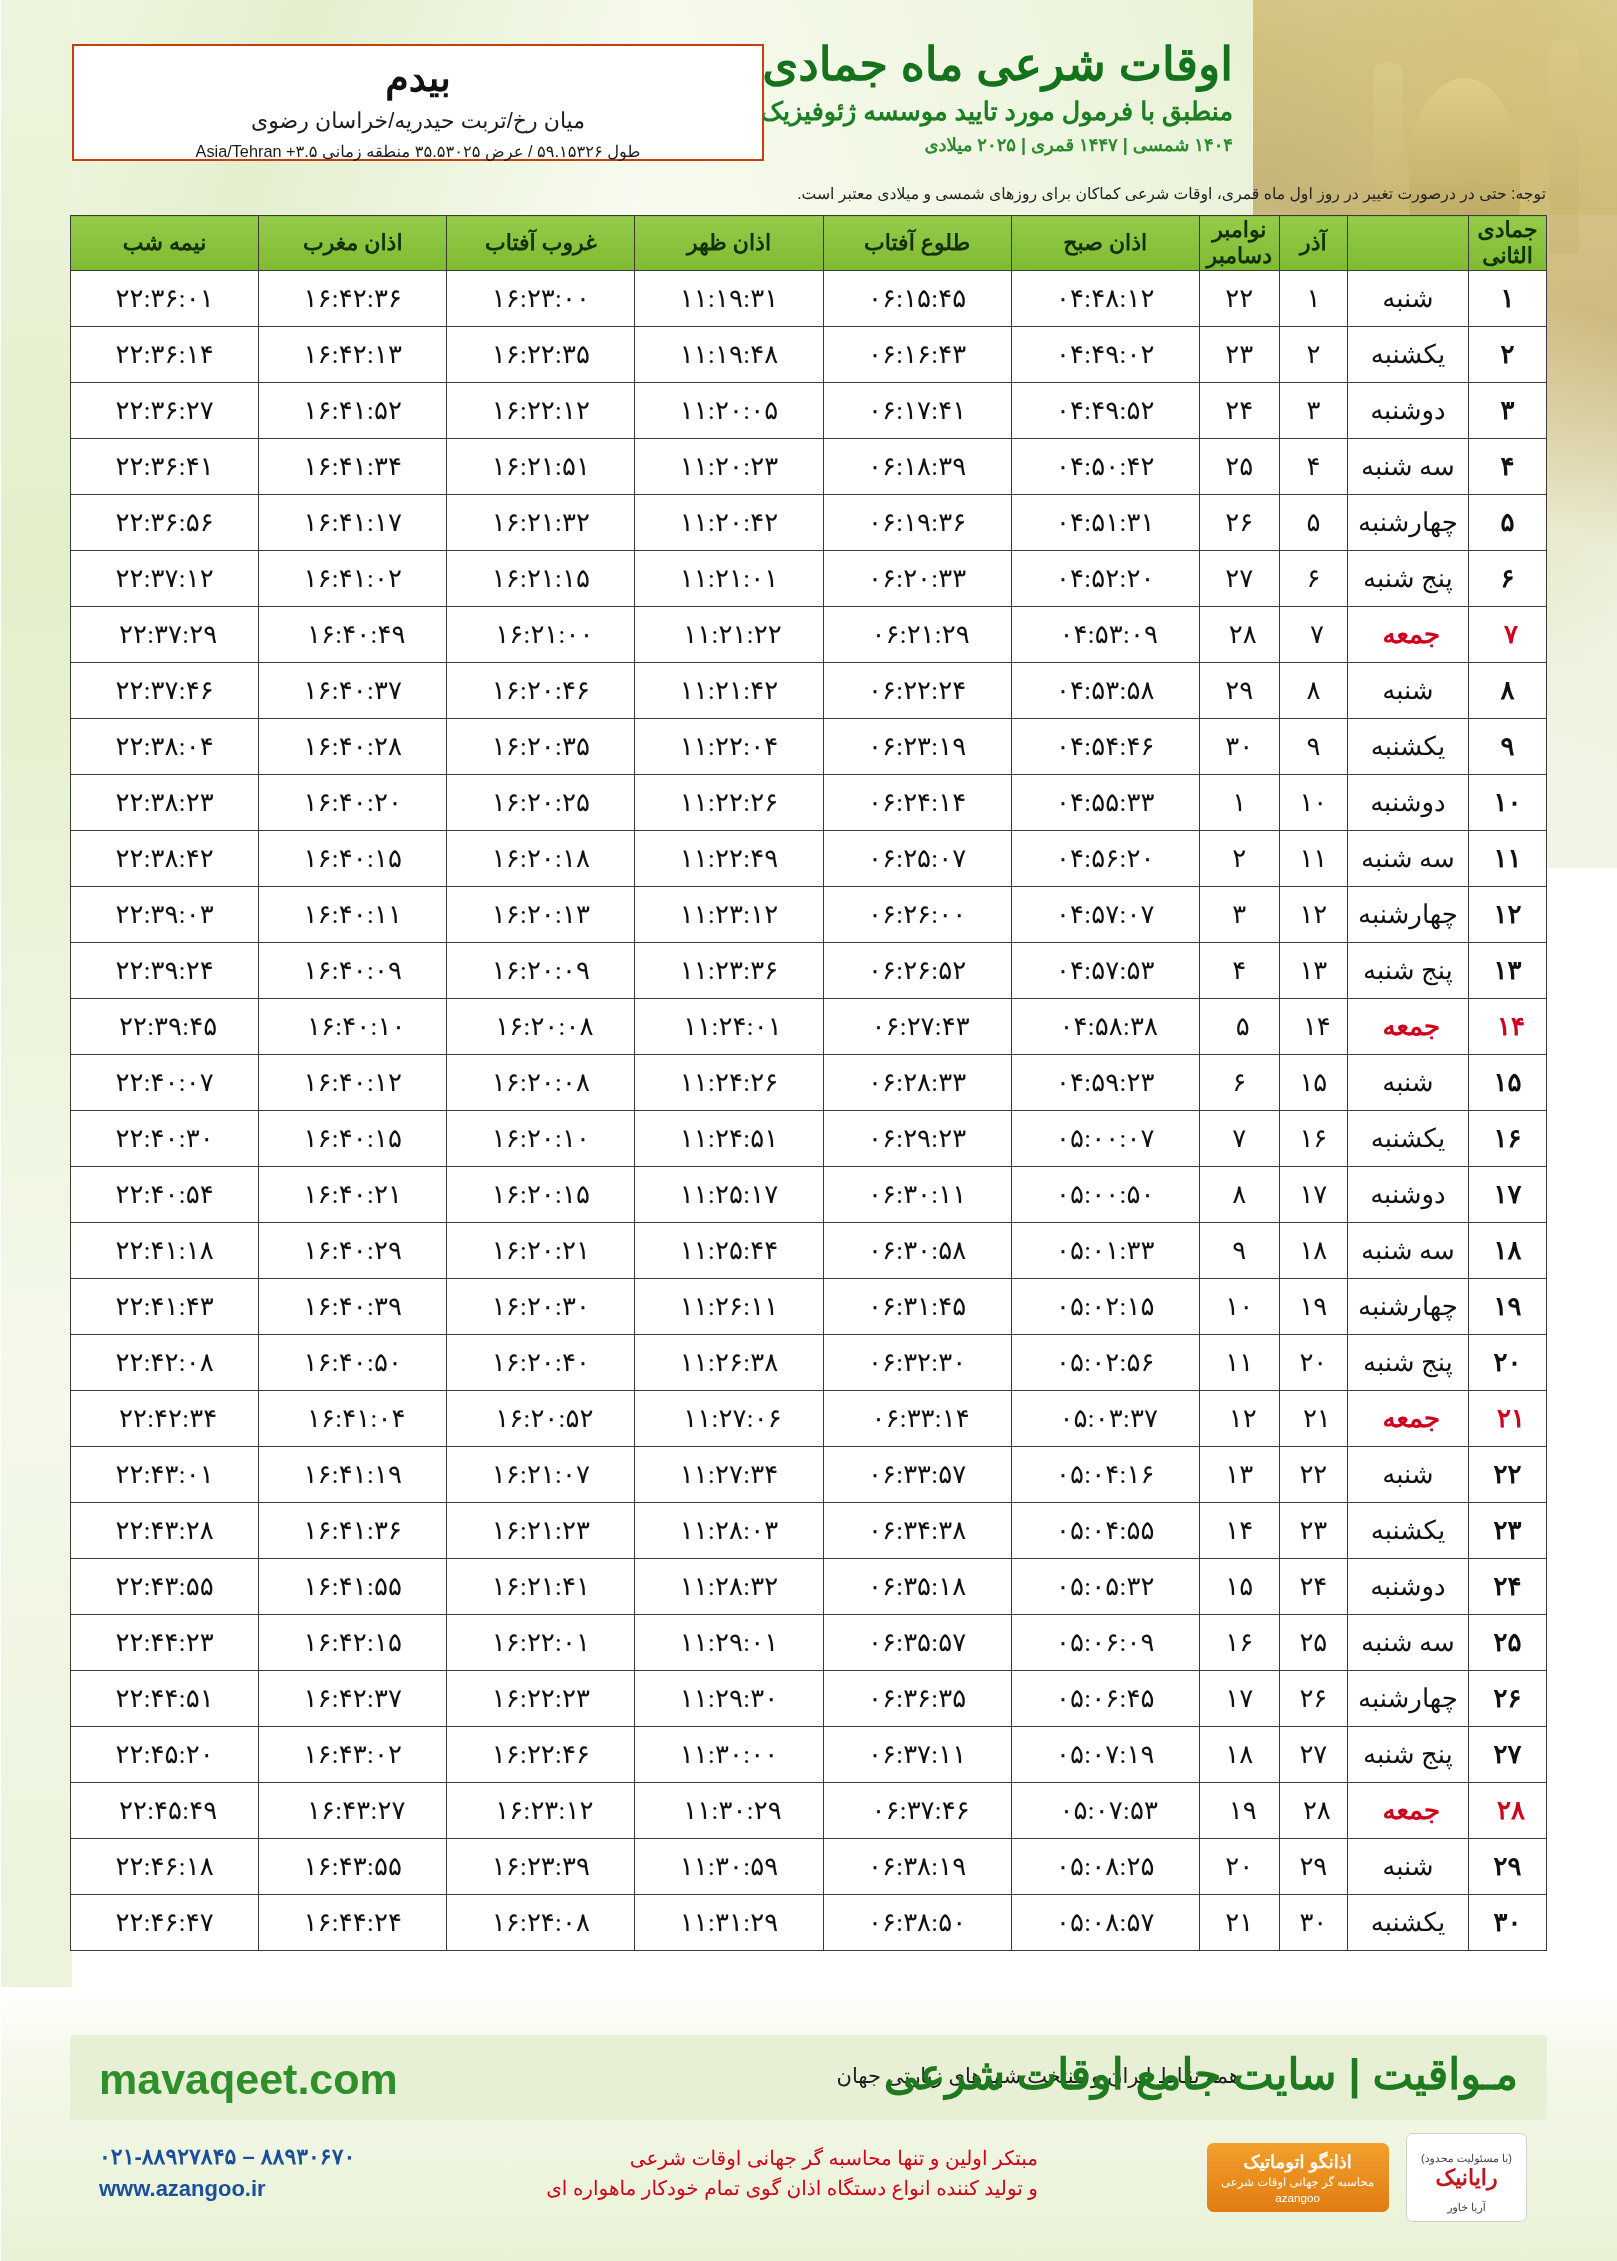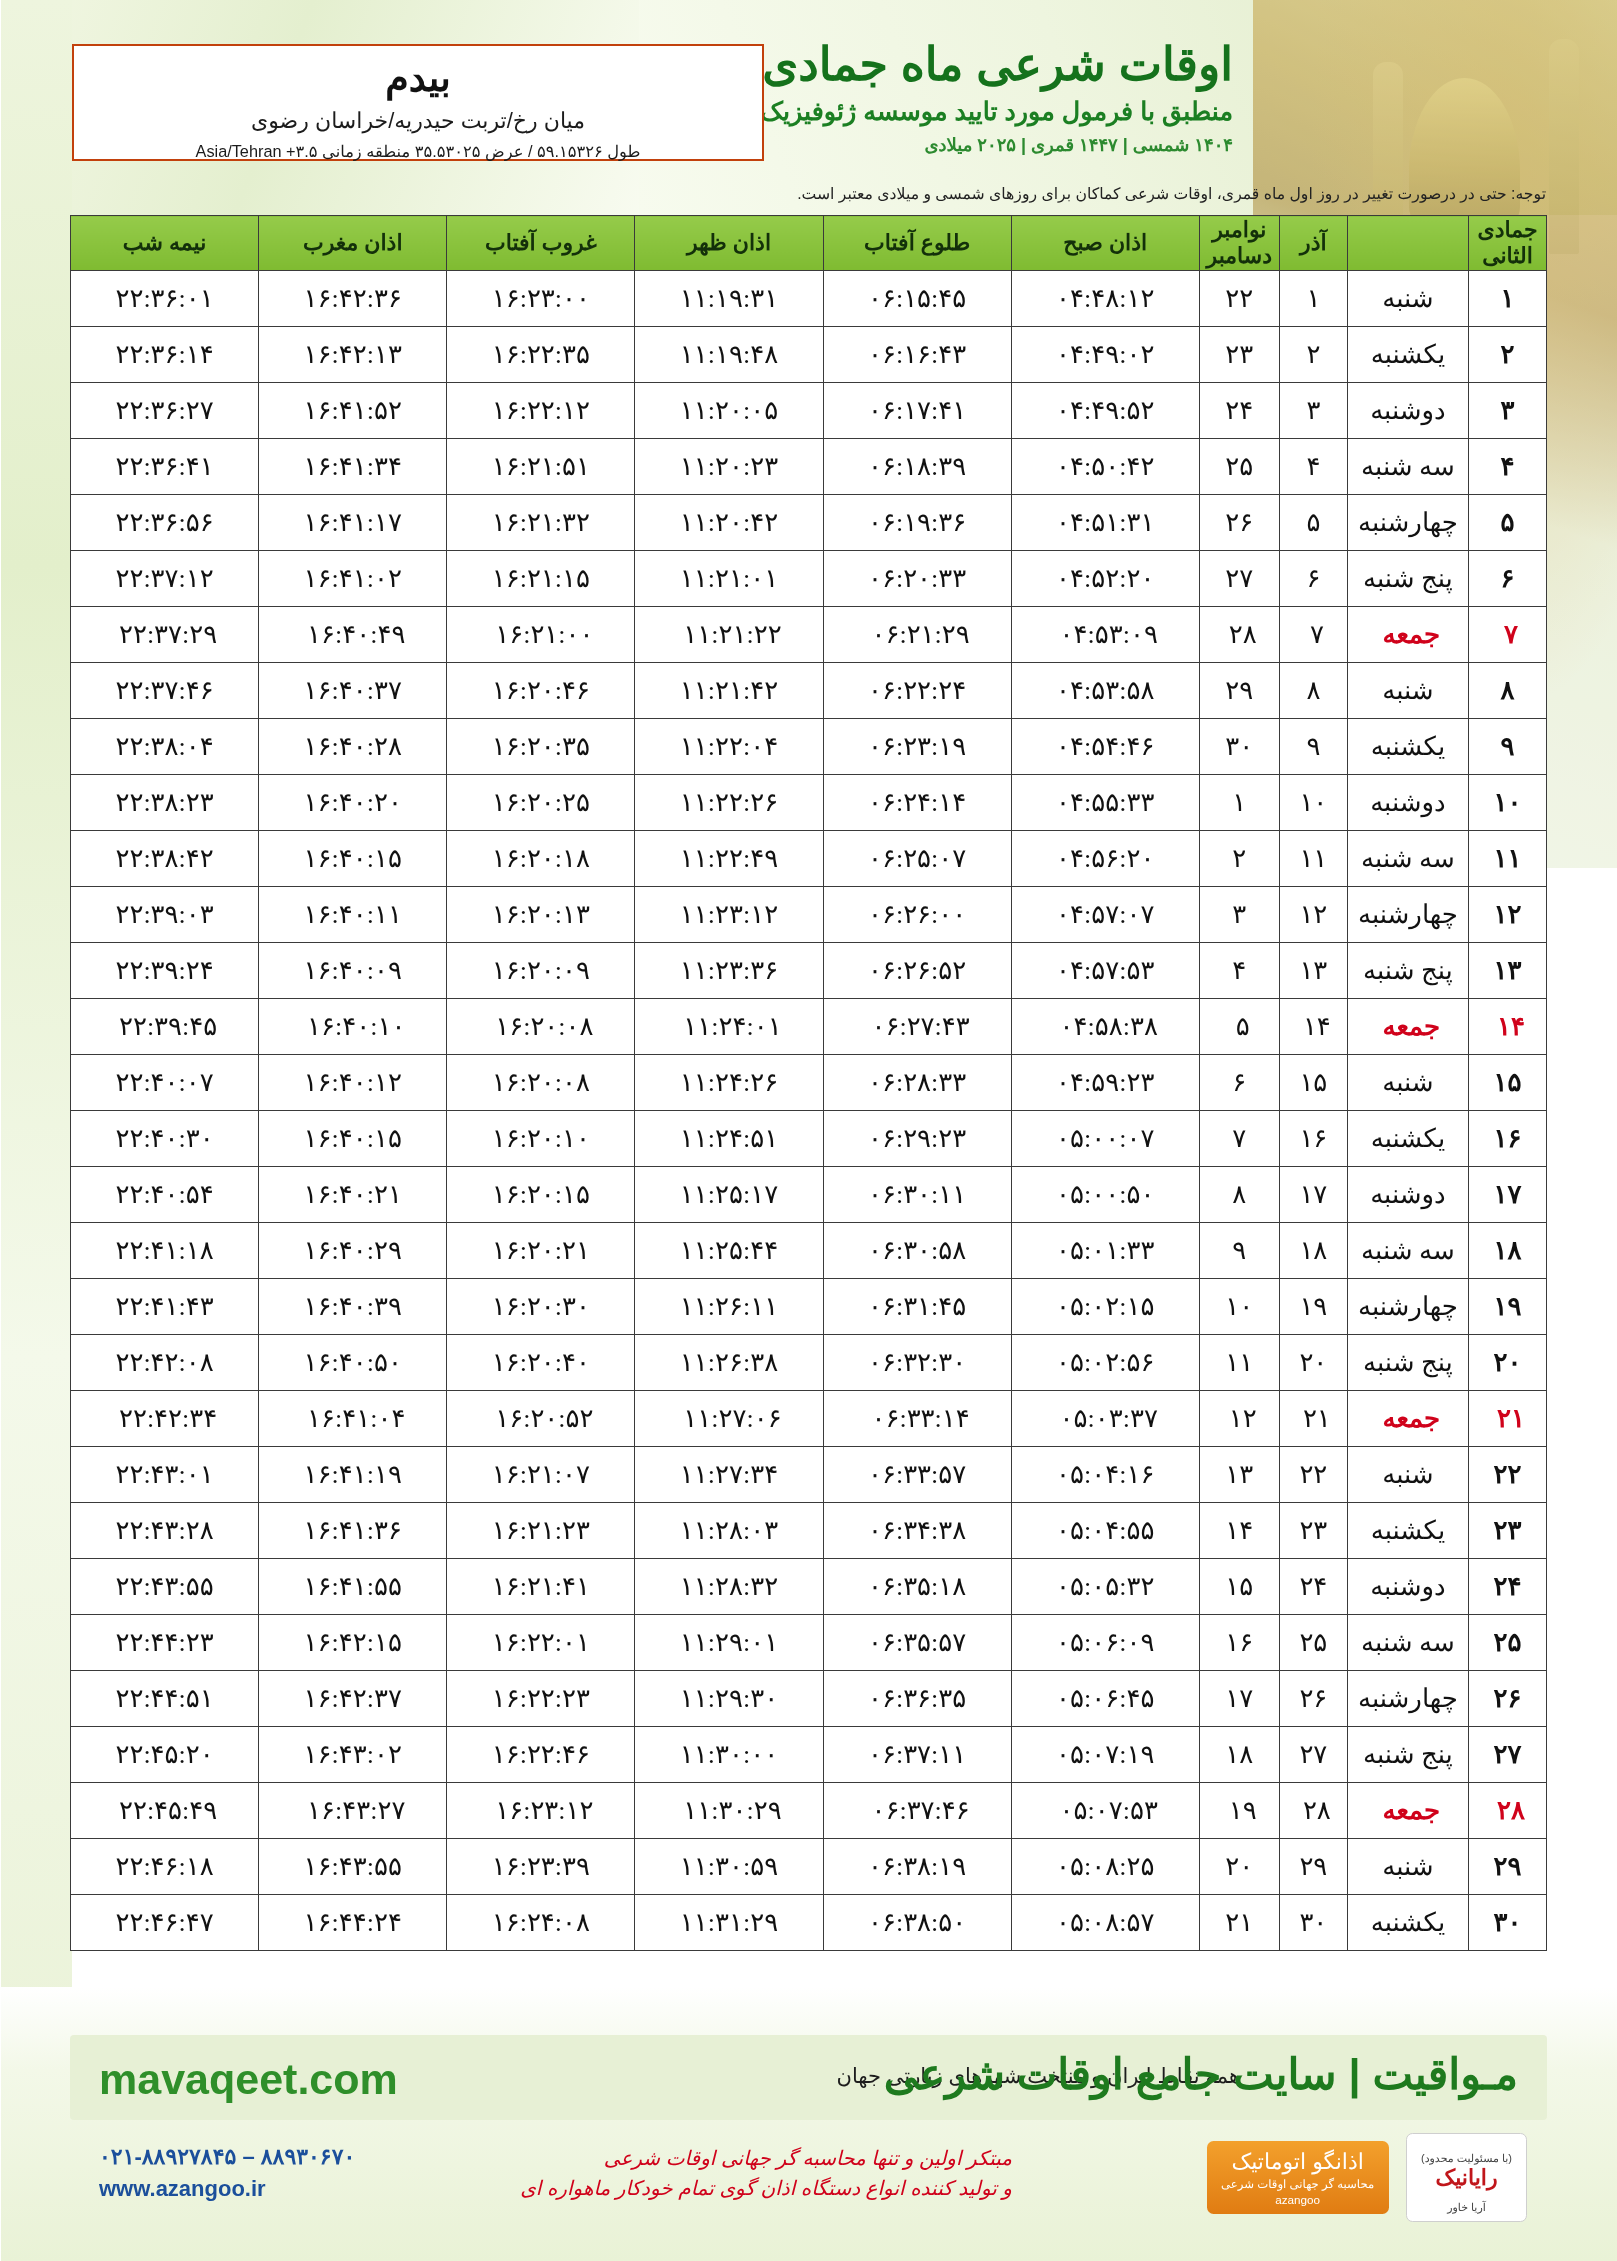--- a/index.html
+++ b/index.html
@@ -251,45 +251,44 @@
     direction: ltr;
     color: #1b4f9b;
     font-size: 22px;
     font-weight: bold;
     line-height: 1.45;
     font-family: "Liberation Sans", sans-serif;
   }
   .phone-block .site { color: #1b4f9b; }
   .slogan-block {
     position: absolute;
-    left: 355px; top: 14.4px;
+    left: 381px; top: 14.4px;
     text-align: right;
     color: #d0021b;
     font-size: 20px;
     line-height: 1.5;
     width: 587px;
-    font-style: italic;
   }
   .logos-block {
     position: absolute;
     right: 19.6px; top: 3.9px;
     display: flex;
     flex-direction: row;
     align-items: center;
     gap: 17px;
   }
   .logo-azangoo {
     background: linear-gradient(180deg,#f3a02c 0%, #e07c12 100%);
     color: #ffffff;
     border-radius: 6.5px;
     padding: 7.8px 14.4px;
     text-align: center;
     font-family: "Liberation Sans", sans-serif;
   }
-  .logo-azangoo .l1 { font-size: 22px; font-weight: normal; }
+  .logo-azangoo .l1 { font-size: 18px; font-weight: bold; }
   .logo-azangoo .l2 { font-size: 11.7px; margin-top: 2px; }
   .logo-rayaneek {
     background: #ffffff;
     border: 1.3px solid #cfcfcf;
     border-radius: 6.5px;
     padding: 7.8px 14.4px;
     text-align: center;
   }
   .logo-rayaneek .l1 { font-size: 22px; font-weight: bold; color: #c0161b; }
   .logo-rayaneek .l2 { font-size: 11px; color: #444; margin-top: 10px; }

